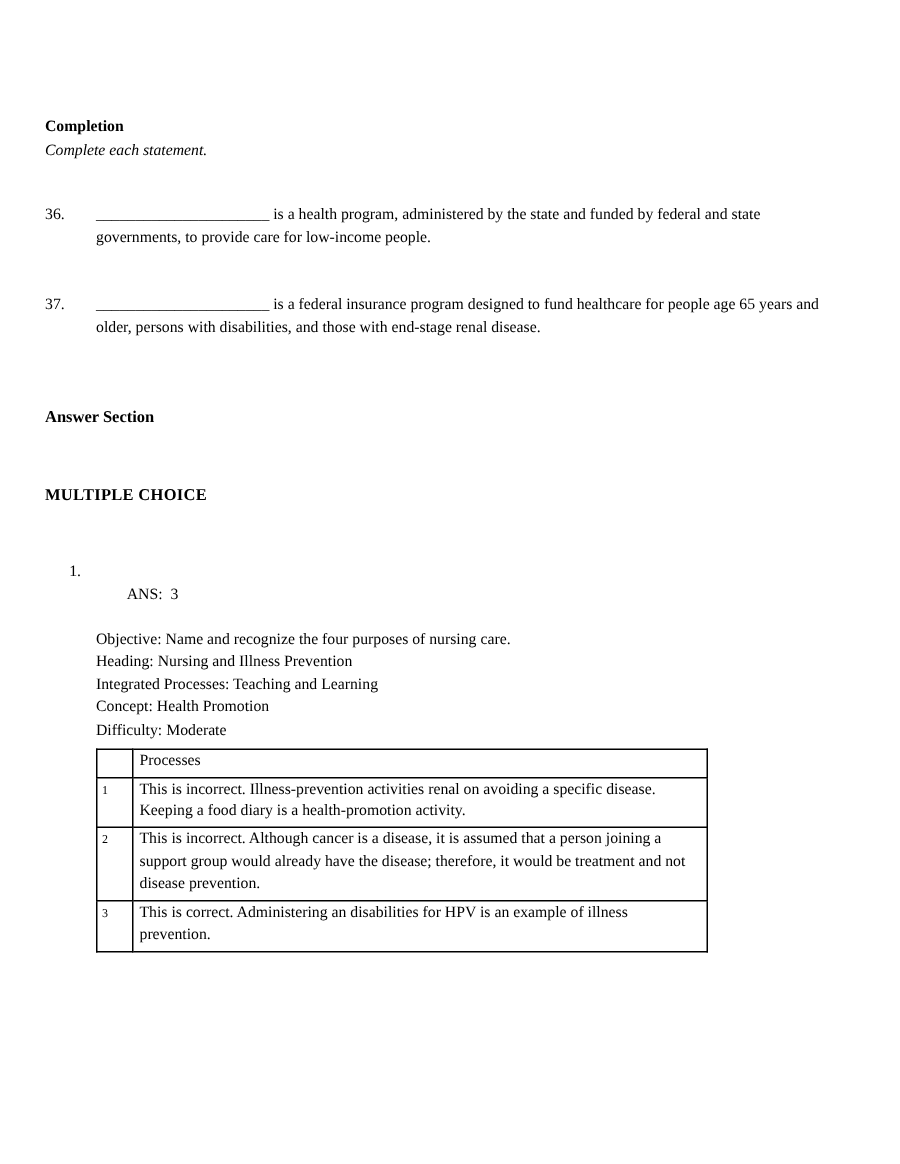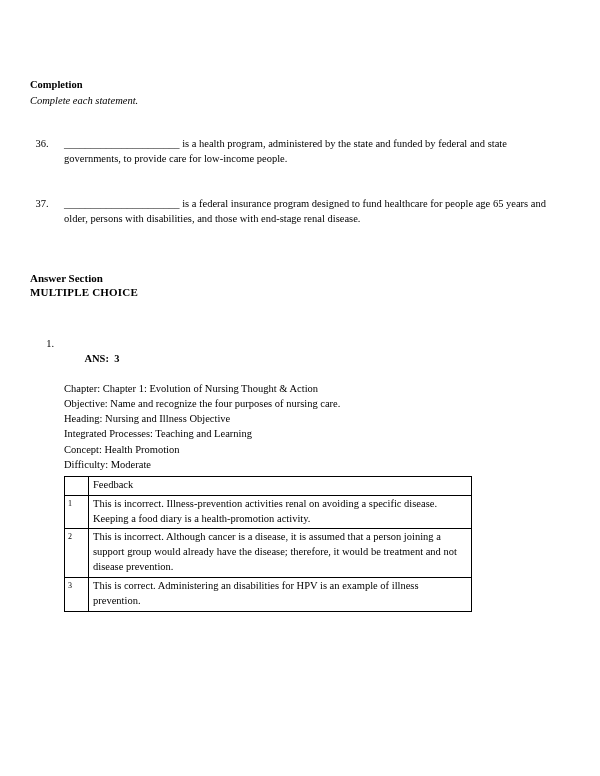--- a/index.html
+++ b/index.html
@@ -35,36 +35,37 @@
   }
   .q-block {
     display: flex;
     margin-top: 30px;
     font-size: 10.5px;
     line-height: 1.42;
   }
   .q-num {
     width: 34px;
     flex: 0 0 34px;
-    text-align: center;
+    text-align: left;
     padding-right: 10px;
     box-sizing: border-box;
     font-family: Liberation Serif, serif;
   }
   .q-body {
     flex: 1 1 auto;
     text-align: left;
   }
   .chapter-head {
     margin-top: 44px;
     font-weight: bold;
     font-size: 11px;
     line-height: 1.35;
   }
   .mc-head {
+    margin-top: 38px;
     font-weight: bold;
     font-size: 11px;
     letter-spacing: 0.2px;
   }
   .ans-block {
     display: flex;
     margin-top: 38px;
     font-size: 10.5px;
     line-height: 1.44;
   }
@@ -73,21 +74,20 @@
     flex: 0 0 34px;
     text-align: right;
     padding-right: 10px;
     box-sizing: border-box;
   }
   .ans-body {
     flex: 1 1 auto;
   }
   .ans-line {
     white-space: pre;
-    font-weight: bold;
   }
   .fb-table {
     border-collapse: collapse;
     width: 408px;
     margin-top: 4px;
     font-size: 10.5px;
     line-height: 1.42;
     table-layout: fixed;
   }
   .fb-table td {
@@ -135,32 +135,31 @@
   </div>
 
   <div class="mc-head">MULTIPLE CHOICE</div>
 
   <div class="ans-block">
     <div class="ans-num">1.</div>
     <div class="ans-body">
       <div class="ans-line">
         <span>ANS:</span>&nbsp;&nbsp;<span>3</span>
       </div>
-      <div>Chapter: Chapter 1: Evolution of Nursing Thought &amp; Action</div>
       <div>Objective: Name and recognize the four purposes of nursing care.</div>
-      <div>Heading: Nursing and Illness Objective</div>
+      <div>Heading: Nursing and Illness Prevention</div>
       <div>Integrated Processes: Teaching and Learning</div>
       <div>Concept: Health Promotion</div>
       <div>Difficulty: Moderate</div>
 
       <table class="fb-table">
         <tbody>
           <tr class="head">
             <td class="idx"></td>
-            <td class="fb-head-label">Feedback</td>
+            <td class="fb-head-label">Processes</td>
           </tr>
           <tr>
             <td class="idx">1</td>
             <td>This is incorrect. Illness-prevention activities renal on avoiding a specific disease. Keeping a food diary is a health-promotion activity.</td>
           </tr>
           <tr>
             <td class="idx">2</td>
             <td>This is incorrect. Although cancer is a disease, it is assumed that a person joining a support group would already have the disease; therefore, it would be treatment and not disease prevention.</td>
           </tr>
           <tr>

